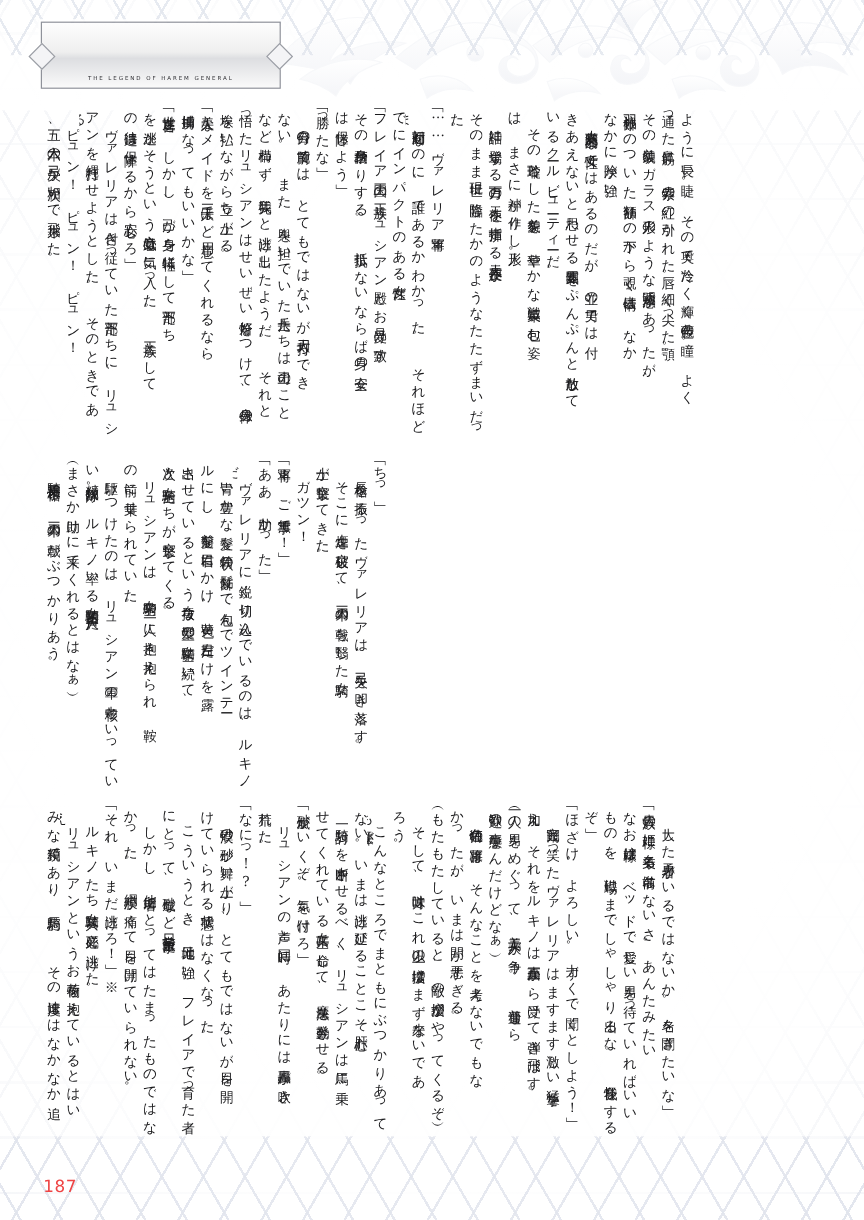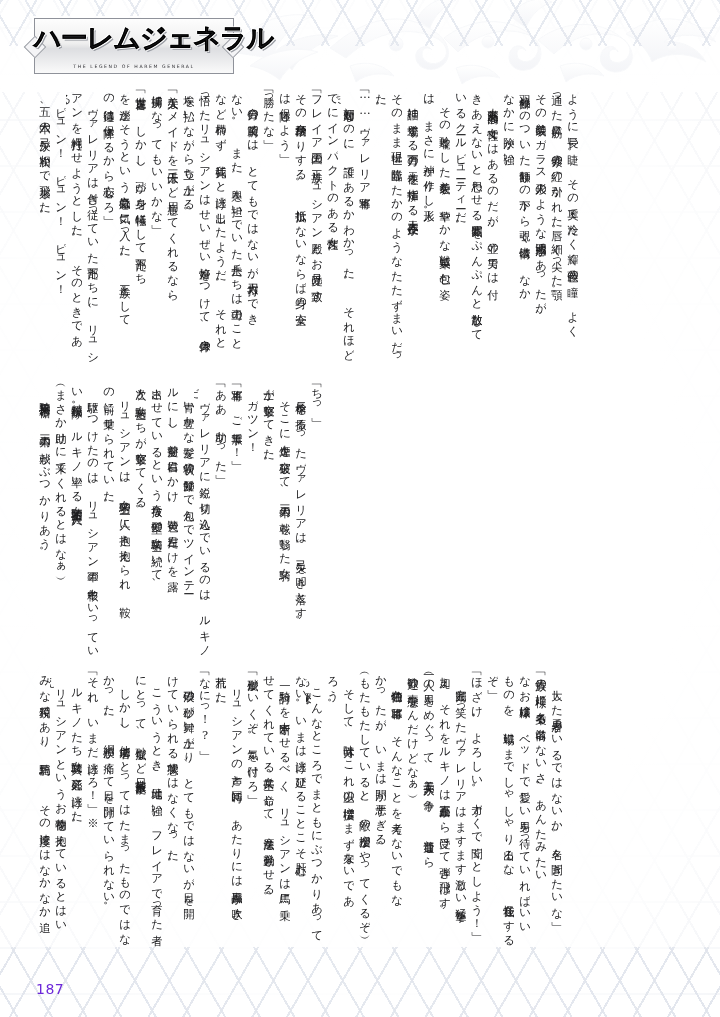--- a/index.html
+++ b/index.html
@@ -162,21 +162,21 @@
   
   #block-3 { left: 34px; top: 668px; height: 282px; }
   #block-3 .tcol { height: 282px; }
 
   
   #page-number {
     position: absolute;
     left: 36px; bottom: 20px;
     font-family: "DejaVu Sans", "Liberation Sans", sans-serif;
     font-size: 14px;
-    color: #6d28d9;
+    color: #ef4444;
     letter-spacing: .5px;
     z-index: 6;
   }
 
   
   #bottom-pattern {
     position: absolute;
     left: 0; bottom: 0;
     width: 720px; height: 70px;
     background-image:
@@ -257,21 +257,20 @@
           <circle cx="366" cy="50" r="6"></circle>
           <circle cx="452" cy="54" r="5"></circle>
         </g>
       </svg>
     </div>
 
     <div id="logo">
       <div id="logo-plate"></div>
       <div class="logo-corner lc-tl"></div>
       <div class="logo-corner lc-tr"></div>
-      <div id="logo-title">ハーレムジェネラル</div>
       <div id="logo-sub">THE LEGEND OF HAREM GENERAL</div>
     </div>
   </div>
 
   <div id="text-area">
     <div class="tblock" id="block-1">
         <div class="tcol">ように長い睫。　その奥で冷たく輝く藤色の瞳。　よく</div>
         <div class="tcol">通った鼻筋に、赤紫の紅の引かれた唇。細く尖った顎。</div>
         <div class="tcol">その美貌はガラス人形のような透明感があったが、</div>
         <div class="tcol">羽根飾りのついた額飾りの下から覗く表情は、なか</div>

